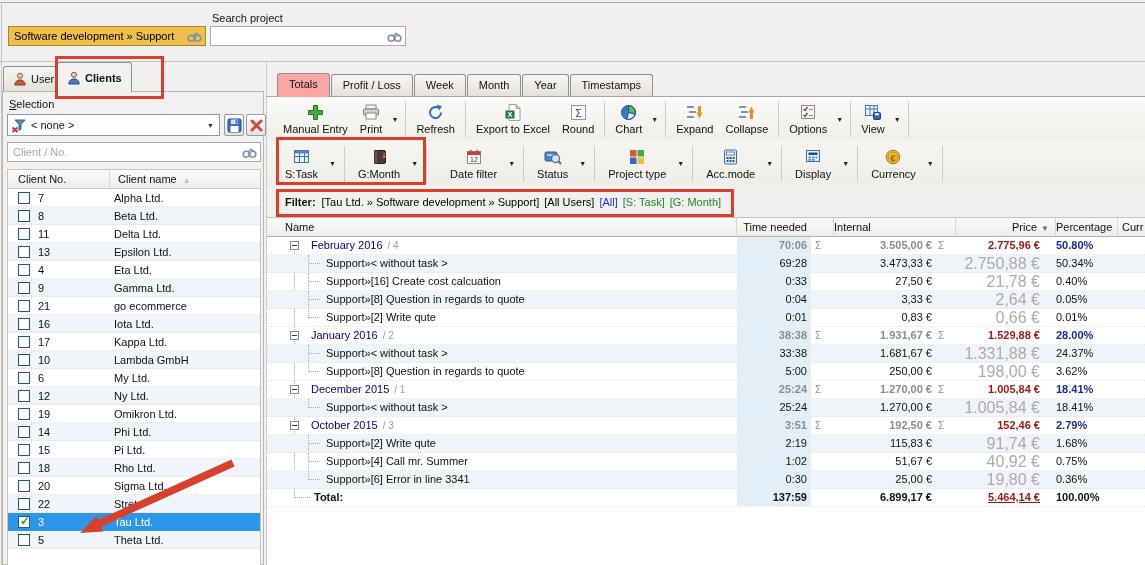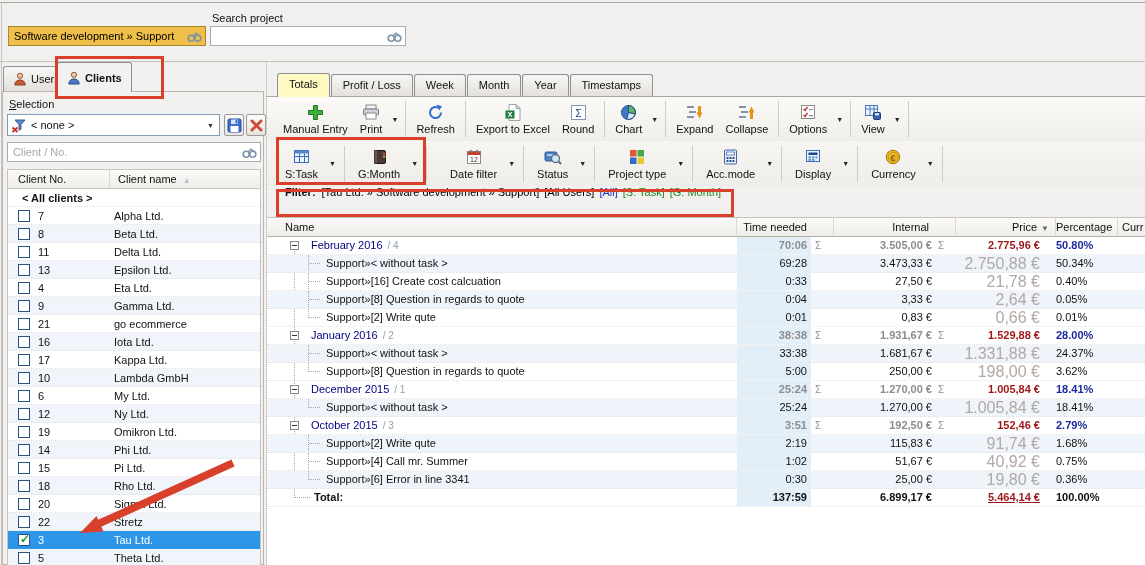--- a/index.html
+++ b/index.html
@@ -39,42 +39,42 @@
   .crow.sel{background:#2e96e8;color:#fff;border-bottom-color:#2e96e8}
   .crow .cb{width:12px;height:12px;flex:none;border:1px solid #2a5580;background:#fff;margin-left:10px;position:relative}
   .crow .cb.on::after{content:"✓";position:absolute;left:1px;top:-3px;color:#1fa01f;font-weight:bold;font-size:12px}
   .crow .no{width:80px;padding-left:8px}
   .crow .nm{flex:1;padding-left:4px}
   .crow.allrow{padding-left:14px;font-weight:bold}
   
   .rpanel{position:absolute;left:266px;top:62px;width:879px;height:503px;border-left:1px dotted #b0aeaa}
   .rtabs{position:absolute;left:0;top:11px;width:100%;height:24px;padding-left:10px;display:flex;align-items:flex-end;border-bottom:1px solid #a9a6a1}
   .rtab{height:22px;line-height:21px;padding:0 11px;border:1px solid #8f9095;border-bottom:none;border-radius:3px 3px 0 0;background:linear-gradient(#f7f6f4,#e4e1db);margin-right:1px;white-space:nowrap}
-  .rtab.active{background:#fef9c3;height:24px;margin-bottom:-1px;z-index:2}
+  .rtab.active{background:#fca5a5;height:24px;margin-bottom:-1px;z-index:2}
   .tb{position:absolute;left:0;width:100%;display:flex;align-items:center;padding-left:10px;background:linear-gradient(#fbfaf8,#f0eeea)}
   .tb1{top:35px;height:44px}
   .tb2{top:79px;height:45px;background:linear-gradient(#f6f5f2,#efede9)}
   .tbtn{display:flex;flex-direction:column;align-items:center;justify-content:center;height:42px;padding:0 6px;gap:2px;white-space:nowrap}
   .tb2 .tbtn{padding:0 8px}
   .tbtn .ic{height:18px;display:flex;align-items:center}
   .dd{font-size:7px;color:#222;margin:0 3px}
   .tsep{width:1px;height:36px;background:#cfccc6;margin:0 4px;flex:none}
   .tb2 .tsep{margin:0 5px}
   .gap14{width:10px;flex:none}
-  .filterbar{position:absolute;left:0;top:124px;width:100%;height:31px;display:flex;padding-left:18px;white-space:nowrap}
+  .filterbar{position:absolute;left:0;top:124px;width:100%;height:31px;display:flex;align-items:center;padding-left:18px;white-space:nowrap}
   .fl{font-weight:bold;margin-right:6px}
   .fseg{margin-right:5px;color:#000}
   .fseg.blue{color:#2038c8}
   .fseg.green{color:#1e8a1e}
   
   .thead{position:absolute;left:0;top:155px;width:100%;height:20px;display:flex;background:linear-gradient(#fbfaf9,#efede9);border-top:1px solid #c5c2bc;border-bottom:1px solid #b5b2ac}
   .th{height:100%;line-height:18px;border-right:1px solid #dbd8d2;white-space:nowrap}
   .th.h-name{width:470px;padding-left:18px}
   .th.h-time{width:97px;text-align:right;padding-right:26px}
-  .th.h-int{width:122px;text-align:right;padding-right:26px}
+  .th.h-int{width:122px;}
   .th.h-price{width:100px;text-align:right;padding-right:6px}
   .th.h-pct{width:62px;text-align:right;padding-right:6px}
   .th.h-curr{flex:1;padding-left:4px;border-right:none}
   .sortd{color:#6a6a6a;font-size:8px;margin-left:4px}
   .tbody{position:absolute;left:0;top:175px;width:100%;height:328px;background:#fff}
   .rootline{position:absolute;left:27px;top:9px;width:1px;height:252px;border-left:1px dotted #a8a8a8}
   .trow{position:relative;display:flex;height:18px;line-height:17px;border-bottom:1px dotted #e8e6e2}
   .trow.stripe{background:#eef4fa}
   .c{white-space:nowrap;overflow:hidden}
   .c.name{width:470px;position:relative}
@@ -200,23 +200,20 @@
         </svg>
       </span>
   </div>
   <div class="clist">
     <div class="chead">
       <div class="ch1">Client No.</div>
       <div class="ch2">
         <span>Client name</span><span class="sorta">▲</span>
       </div>
     </div>
-    <div class="crow allrow">
-      <span>&lt; All clients &gt;</span>
-    </div>
     <div id="client-rows">
         <div class="crow">
        <span class="cb"></span>
        <span class="no">7</span>
        <span class="nm">Alpha Ltd.</span>
      </div>
         <div class="crow stripe">
        <span class="cb"></span>
        <span class="no">8</span>
        <span class="nm">Beta Ltd.</span>

